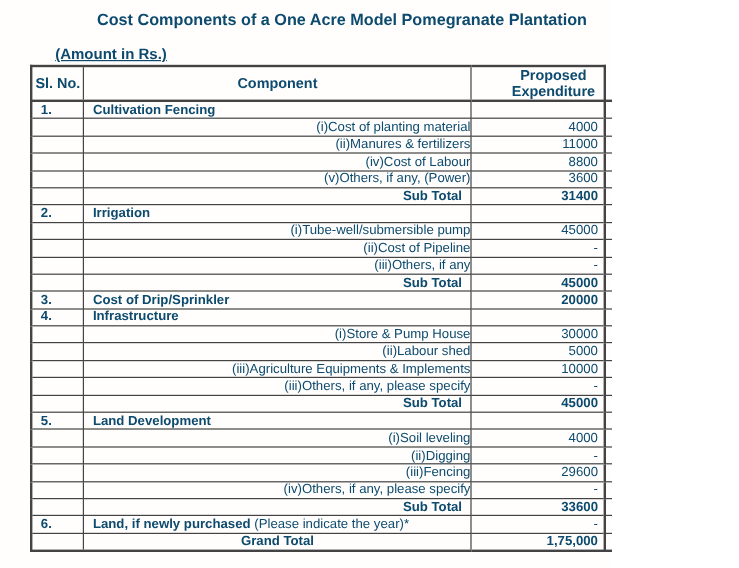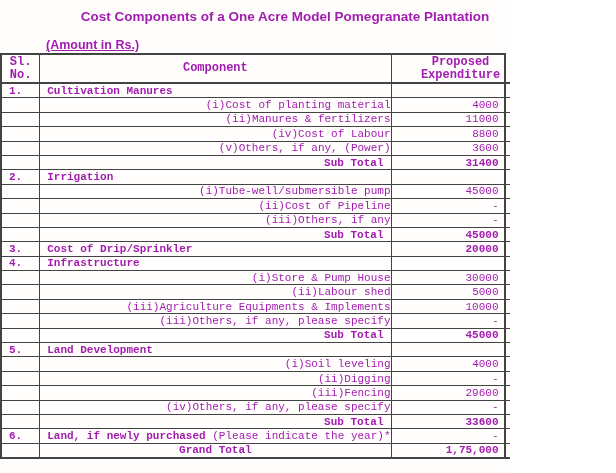--- a/index.html
+++ b/index.html
@@ -1,21 +1,21 @@
 <!DOCTYPE html>
 <html><head>
 <meta charset="utf-8">
 <style>
   html, body { margin: 0; padding: 0; background: #ffffff; }
   .page {
     width: 510px;
     height: 473px;
     background: #fffefd;
     font-family: "Liberation Sans", sans-serif;
-    color: #a21caf;
+    color: #0c4a6e;
     overflow: hidden;
     position: relative;
   }
   .title {
     width: 570px;
     text-align: center;
     font-weight: 700;
     font-size: 13.5px;
     line-height: 16px;
     padding-top: 9px;
@@ -24,22 +24,22 @@
     display: inline-block;
     margin: 13px 0 1px 46px;
     font-weight: 700;
     font-size: 12.5px;
     line-height: 14px;
     text-decoration: underline;
   }
   table.cost {
     border-collapse: collapse;
     table-layout: fixed;
+    margin-left: 25px;
     margin-top: 0px;
-    font-family: Liberation Mono, monospace;
   }
   .cost th, .cost td { border: 1px solid #434343; }
   .cost th {
     border-top-width: 2px;
     border-bottom-width: 2px;
     font-size: 12px;
     line-height: 13px;
     font-weight: 700;
     text-align: center;
     height: 27px;
@@ -97,21 +97,21 @@
       <tr>
         <th>Sl. No.</th>
         <th>Component</th>
         <th class="h-val">Proposed Expenditure</th>
         <th class="tick"></th>
       </tr>
     </thead>
     <tbody>
         <tr>
           <td class="sl">1.</td>
-          <td class="comp-section">Cultivation Manures</td>
+          <td class="comp-section">Cultivation Fencing</td>
           <td class="val boldv"></td>
           <td class="tick"></td>
         </tr>
         <tr>
           <td class="sl"></td>
           <td class="comp-item"><span class="num">(i)</span><span>Cost of planting material</span></td>
           <td class="val">4000</td>
           <td class="tick"></td>
         </tr>
         <tr>

